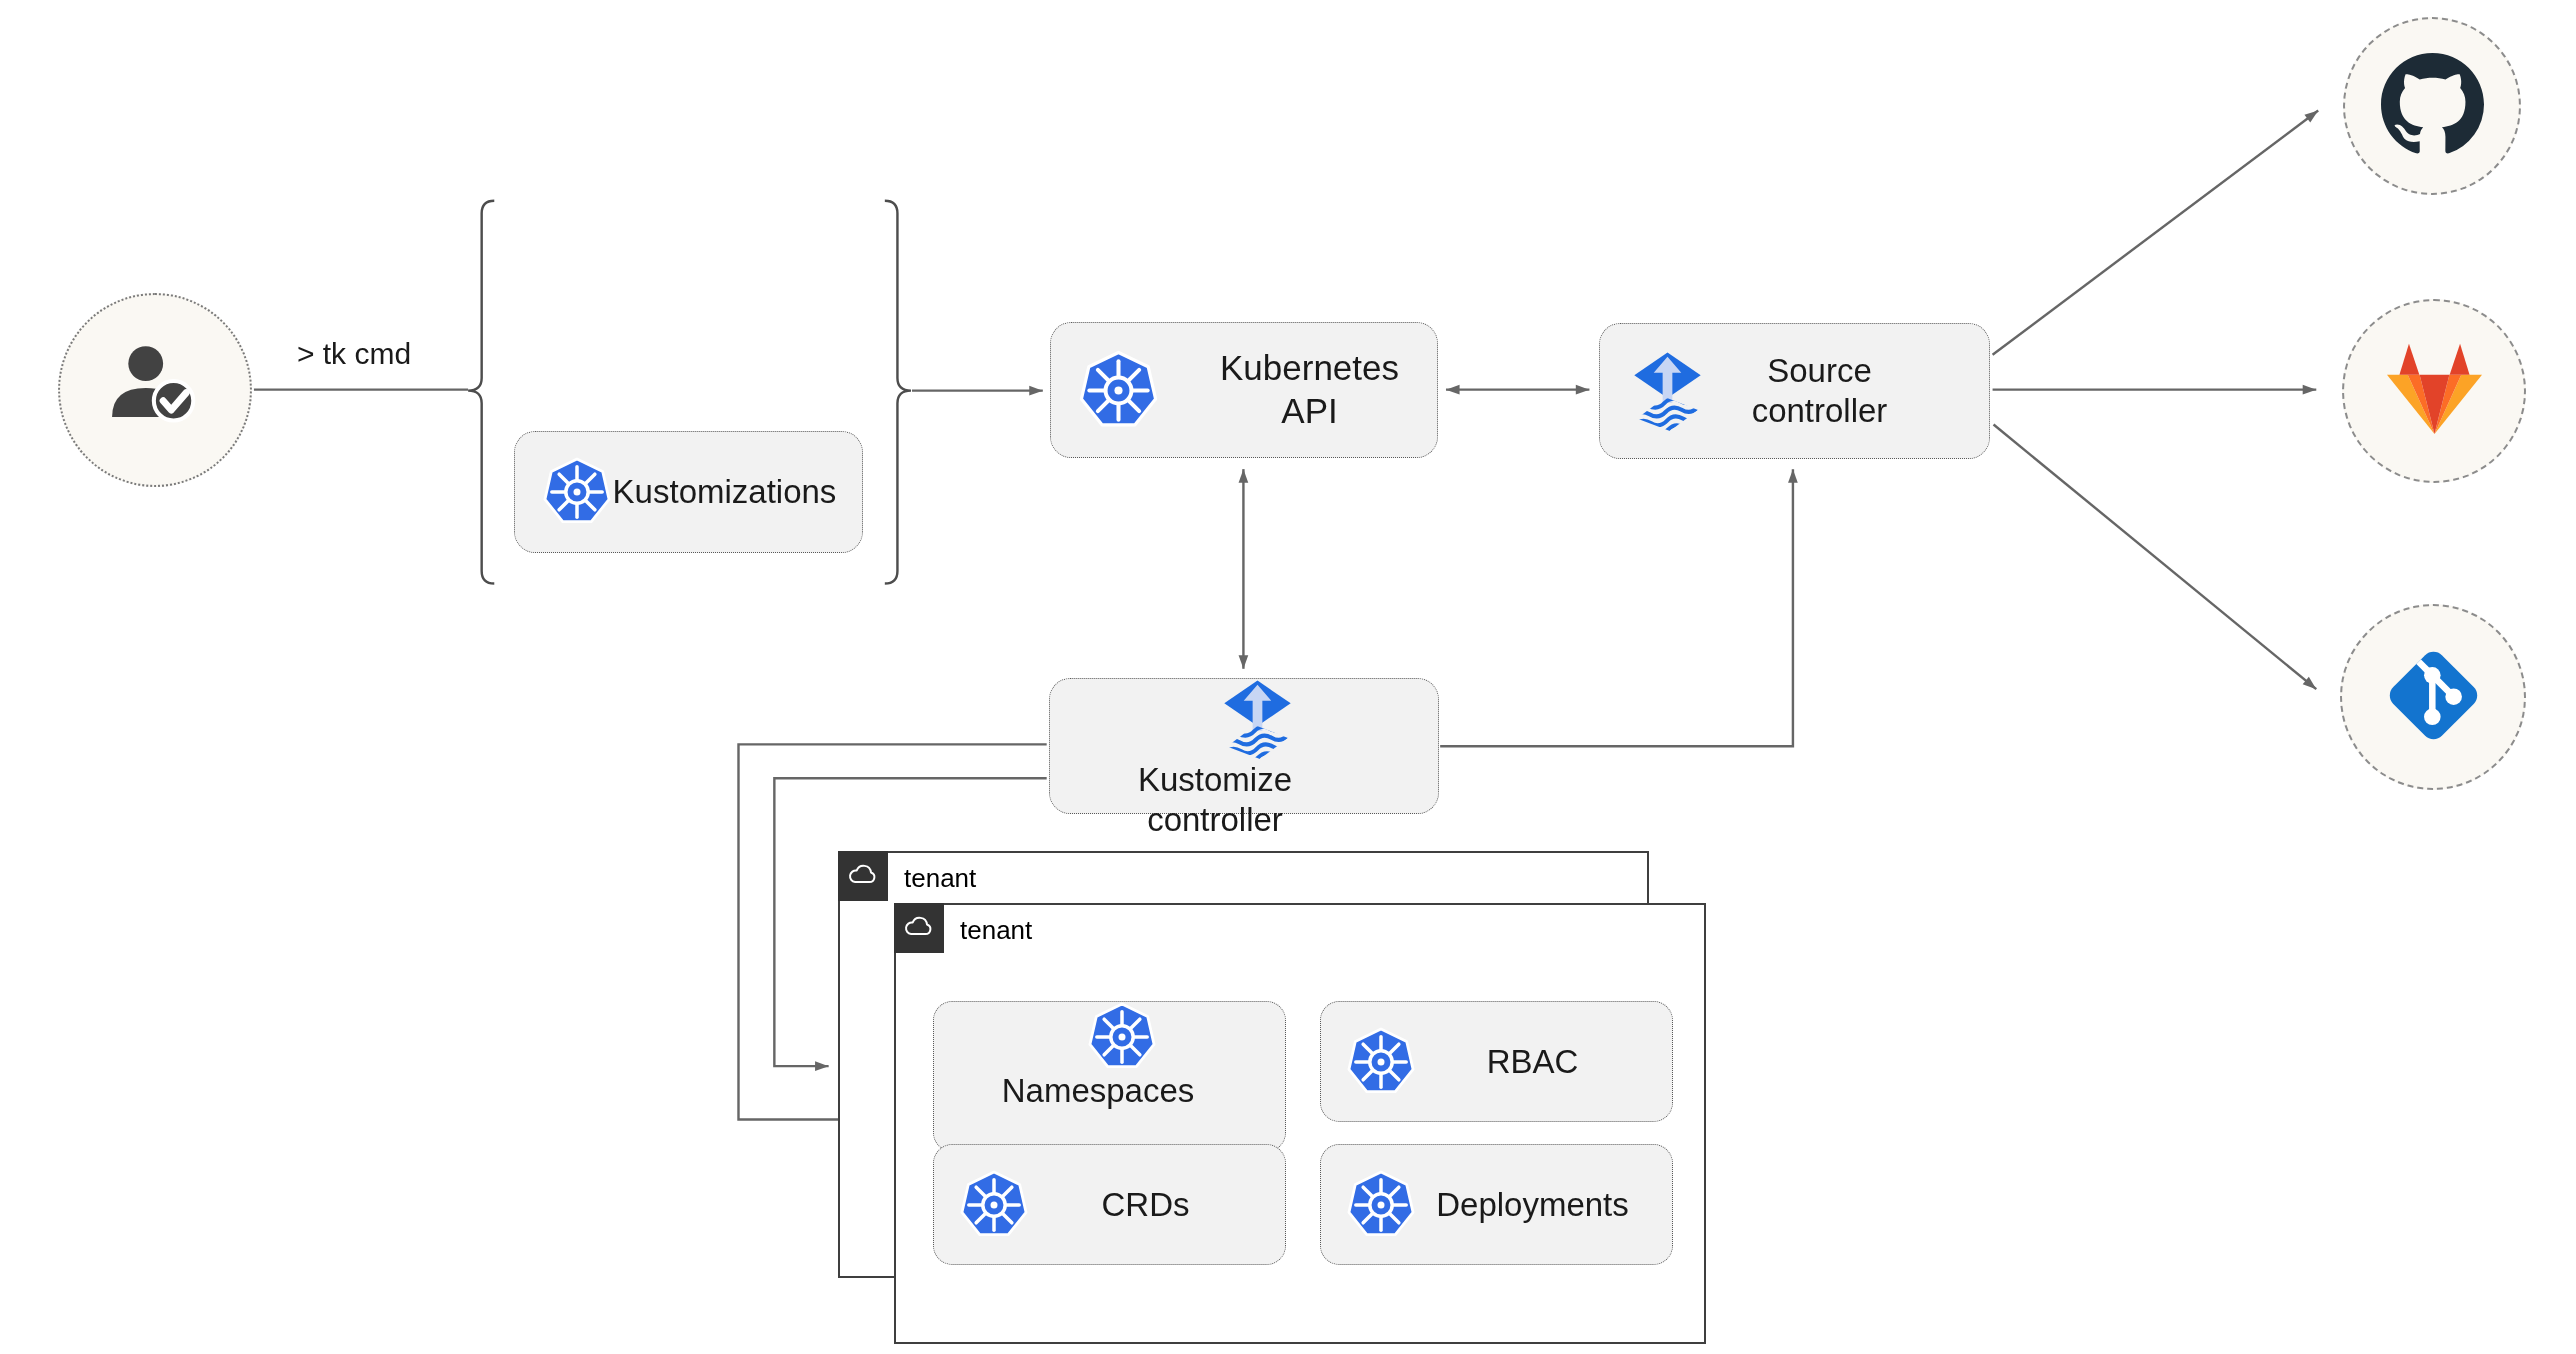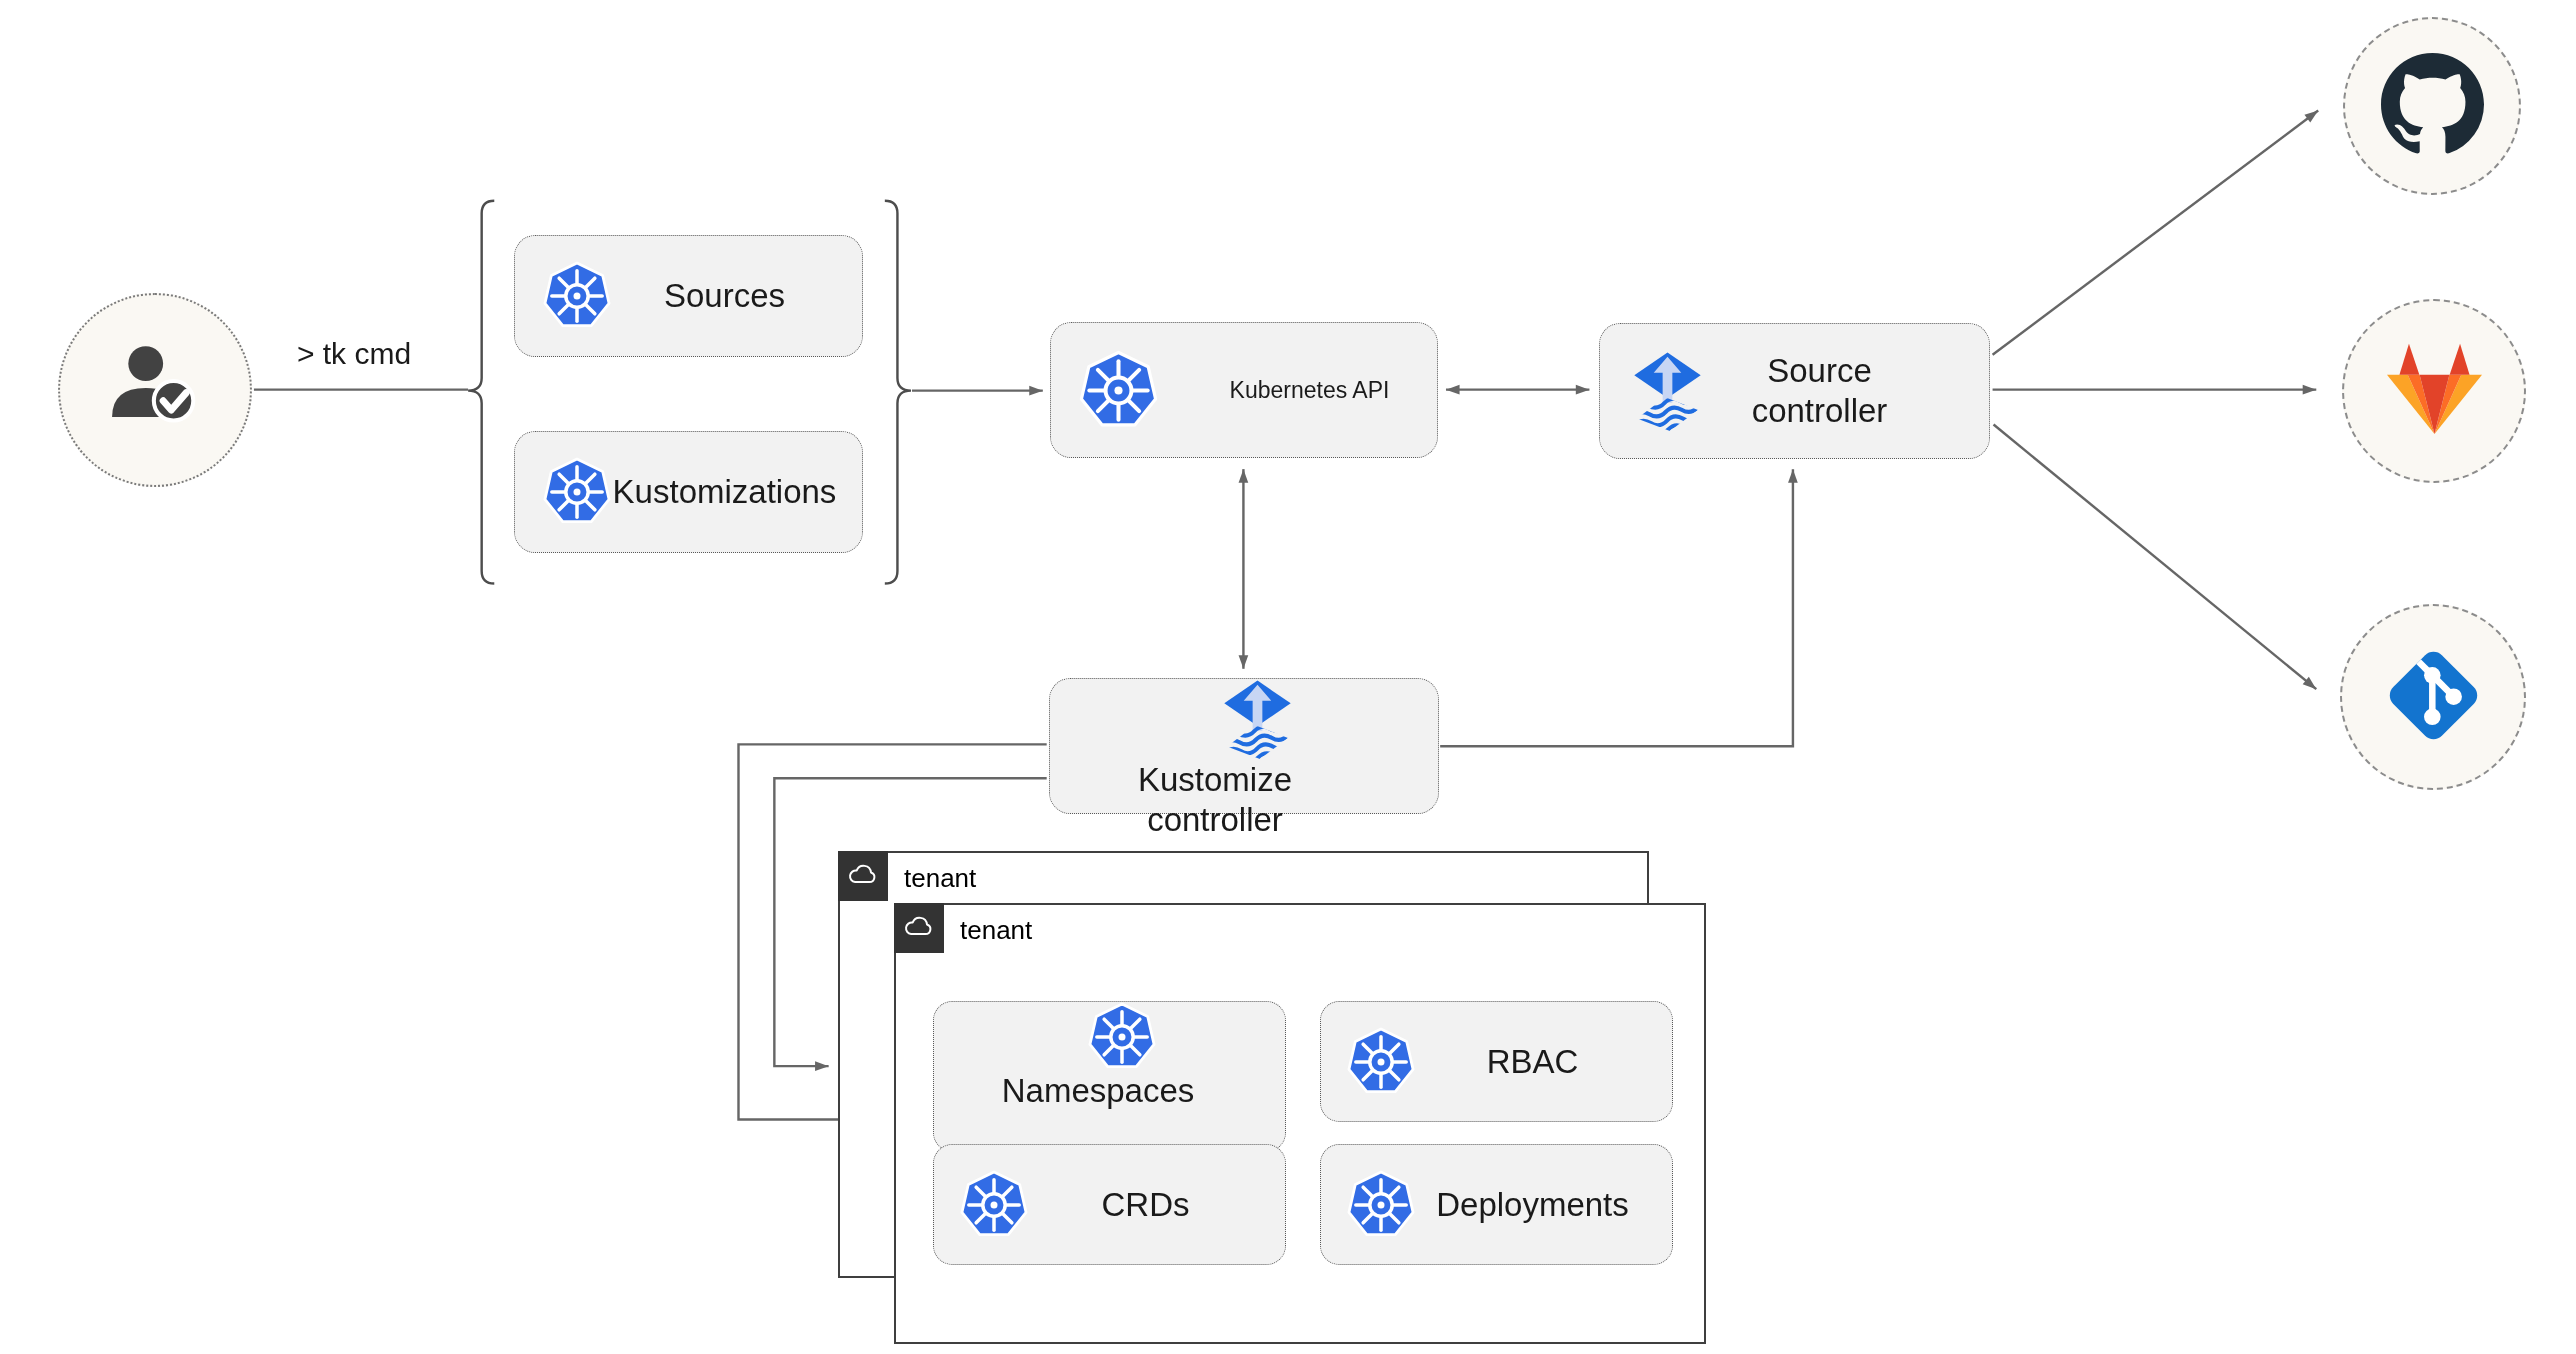--- a/index.html
+++ b/index.html
@@ -79,40 +79,20 @@
       <svg viewBox="0 0 100 100" width="116" height="116">
         <circle cx="42" cy="29" r="15" fill="#424242"></circle>
         <path d="M13 75 Q13 50 42 50 Q61 50 67 61 L67 75 Z" fill="#424242"></path>
         <circle cx="66" cy="61" r="17" fill="#424242" stroke="#ffffff" stroke-width="3.5"></circle>
         <path d="M57 61 l7 8 l13 -15" stroke="#ffffff" stroke-width="6" fill="none" stroke-linecap="round" stroke-linejoin="round"></path>
       </svg>
     </span>
   </div>
   <div class="free-label" style="left:267px;top:337px;width:174px;">&gt; tk cmd</div>
 
-  <div class="node" style="left:514px;top:235px;width:349px;height:122px;">
-    <span class="icon-wrap">
-      <svg viewBox="0 0 100 100" width="70" height="70">
-        <polygon points="50,3 86.7,20.7 95.8,60.5 70.4,92.3 29.6,92.3 4.2,60.5 13.3,20.7" fill="#326CE5" stroke="#ffffff" stroke-width="4" stroke-linejoin="round"></polygon>
-        <g stroke="#ffffff" stroke-width="5" stroke-linecap="round">
-          <line x1="50" y1="50" x2="86" y2="50"></line>
-            <line x1="50" y1="50" x2="75.5" y2="75.5"></line>
-          <line x1="50" y1="50" x2="50" y2="86"></line>
-            <line x1="50" y1="50" x2="24.5" y2="75.5"></line>
-          <line x1="50" y1="50" x2="14" y2="50"></line>
-            <line x1="50" y1="50" x2="24.5" y2="24.5"></line>
-          <line x1="50" y1="50" x2="50" y2="14"></line>
-            <line x1="50" y1="50" x2="75.5" y2="24.5"></line>
-        </g>
-        <circle cx="50" cy="50" r="16" fill="#326CE5" stroke="#ffffff" stroke-width="5"></circle>
-        <circle cx="50" cy="50" r="5" fill="#ffffff"></circle>
-      </svg>
-    </span>
-    <span class="node-label">Sources</span>
-  </div>
 
   <div class="node" style="left:514px;top:431px;width:349px;height:122px;">
     <span class="icon-wrap">
       <svg viewBox="0 0 100 100" width="70" height="70">
         <polygon points="50,3 86.7,20.7 95.8,60.5 70.4,92.3 29.6,92.3 4.2,60.5 13.3,20.7" fill="#326CE5" stroke="#ffffff" stroke-width="4" stroke-linejoin="round"></polygon>
         <g stroke="#ffffff" stroke-width="5" stroke-linecap="round">
           <line x1="50" y1="50" x2="86" y2="50"></line>
             <line x1="50" y1="50" x2="75.5" y2="75.5"></line>
           <line x1="50" y1="50" x2="50" y2="86"></line>
             <line x1="50" y1="50" x2="24.5" y2="75.5"></line>
@@ -139,21 +119,21 @@
             <line x1="50" y1="50" x2="24.5" y2="75.5"></line>
           <line x1="50" y1="50" x2="14" y2="50"></line>
             <line x1="50" y1="50" x2="24.5" y2="24.5"></line>
           <line x1="50" y1="50" x2="50" y2="14"></line>
             <line x1="50" y1="50" x2="75.5" y2="24.5"></line>
         </g>
         <circle cx="50" cy="50" r="16" fill="#326CE5" stroke="#ffffff" stroke-width="5"></circle>
         <circle cx="50" cy="50" r="5" fill="#ffffff"></circle>
       </svg>
     </span>
-    <span class="node-label" style="font-size:23px;margin-left:48px;">Kubernetes API</span>
+    <span class="node-label" style="font-size:35px;margin-left:48px;">Kubernetes API</span>
   </div>
 
   <div class="node" style="left:1599px;top:323px;width:391px;height:136px;">
     <span class="icon-wrap">
       <svg viewBox="0 0 100 100" width="81" height="81">
         <polygon points="50,2 91,30 50,58 9,30" fill="#1f6ce0"></polygon>
         <polygon points="50,7 33,27 44,27 44,64 56,64 56,27 67,27" fill="#c7d6f4"></polygon>
         <clipPath id="fluxclip1">
             <polygon points="50,57 88,78 50,99 12,78"></polygon>
           </clipPath>

